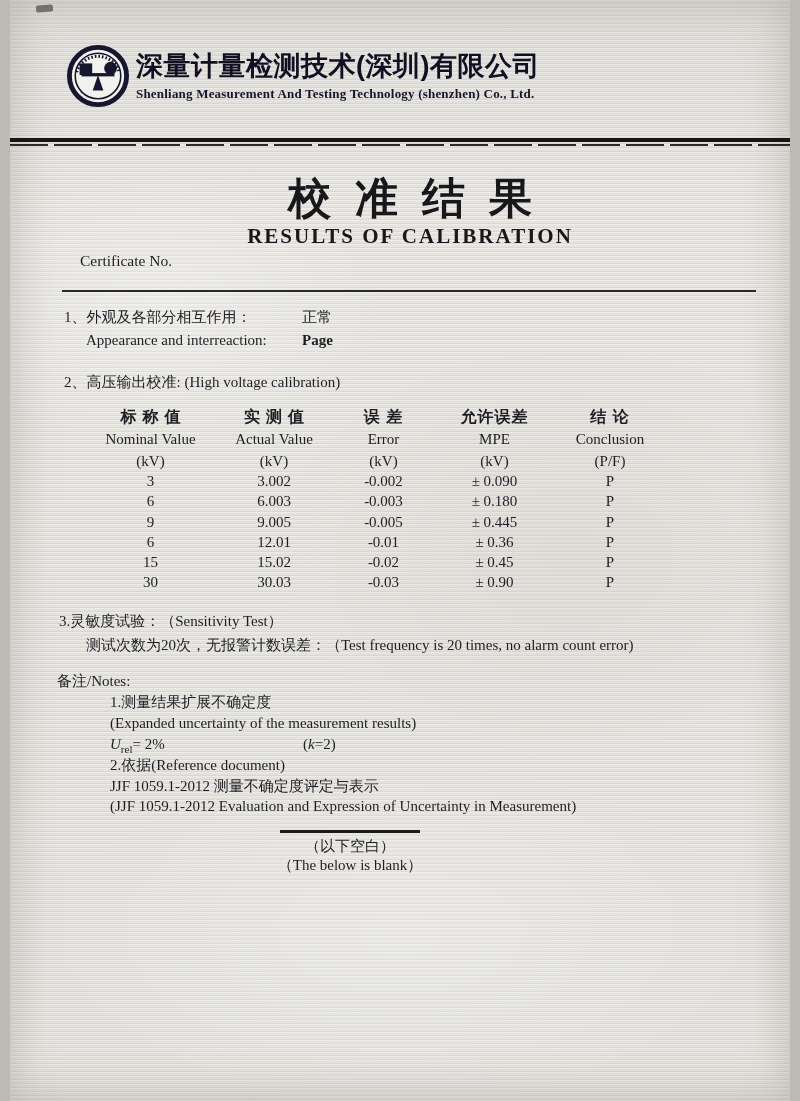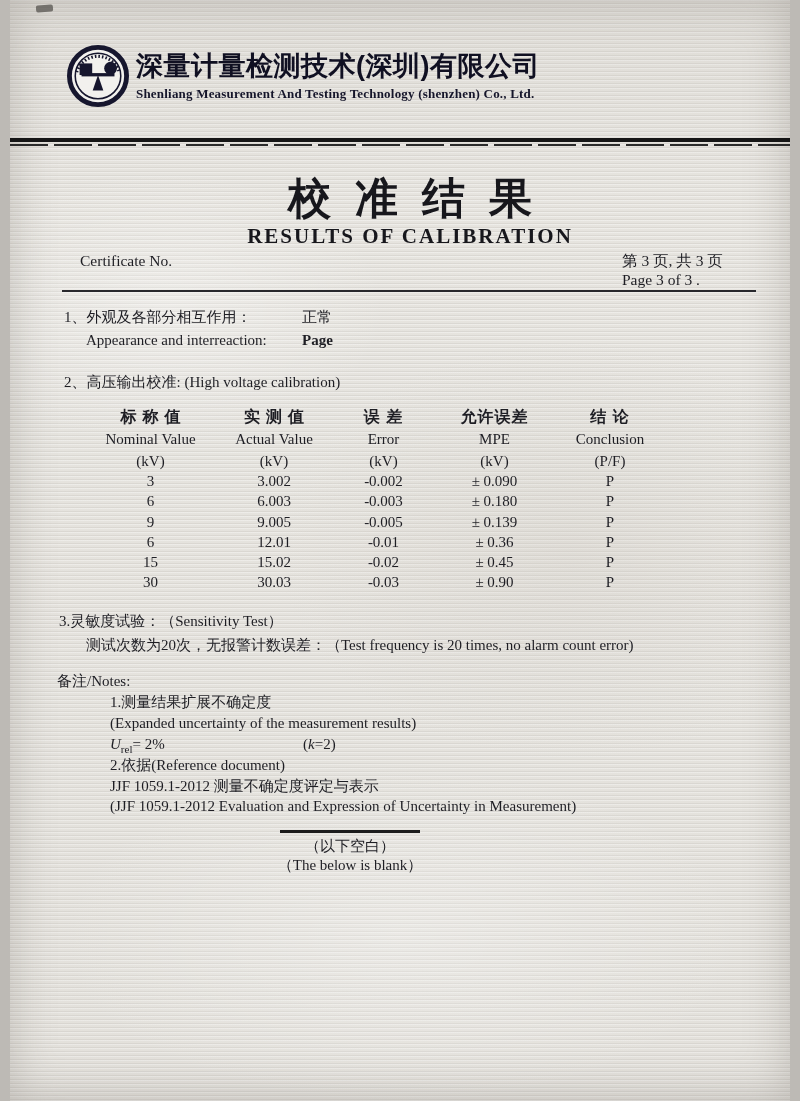--- a/index.html
+++ b/index.html
@@ -91,24 +91,20 @@
   </div>
   <div class="abs top-rule"></div>
   <div class="abs top-rule2"></div>
 
   <div class="abs title-zh"><span>校准结果</span></div>
   <div class="abs title-en">RESULTS OF CALIBRATION</div>
 
   <div class="abs cert-left">
     <div>Certificate No.</div>
   </div>
-  <div class="abs cert-right">
-    <div>第 3 页, 共 3 页</div>
-    <div>Page 3 of 3 .</div>
-  </div>
   <div class="abs cert-underline"></div>
 
   <div class="abs t15" style="left:54px;top:308px;">1、外观及各部分相互作用：</div>
   <div class="abs t15" style="left:292px;top:308px;">正常</div>
   <div class="abs t15" style="left:76px;top:331px;">Appearance and interreaction:</div>
   <div class="abs t15 bold" style="left:292px;top:331px;">Page</div>
 
   <div class="abs t15" style="left:54px;top:373px;">2、高压输出校准: (High voltage calibration)</div>
 
   <div class="abs tbl">
@@ -144,21 +140,21 @@
       <span>6</span>
       <span>6.003</span>
       <span>-0.003</span>
       <span>± 0.180</span>
       <span>P</span>
     </div>
     <div class="trow">
       <span>9</span>
       <span>9.005</span>
       <span>-0.005</span>
-      <span>± 0.139</span>
+      <span>± 0.445</span>
       <span>P</span>
     </div>
     <div class="trow">
       <span>6</span>
       <span>12.01</span>
       <span>-0.01</span>
       <span>± 0.36</span>
       <span>P</span>
     </div>
     <div class="trow">

